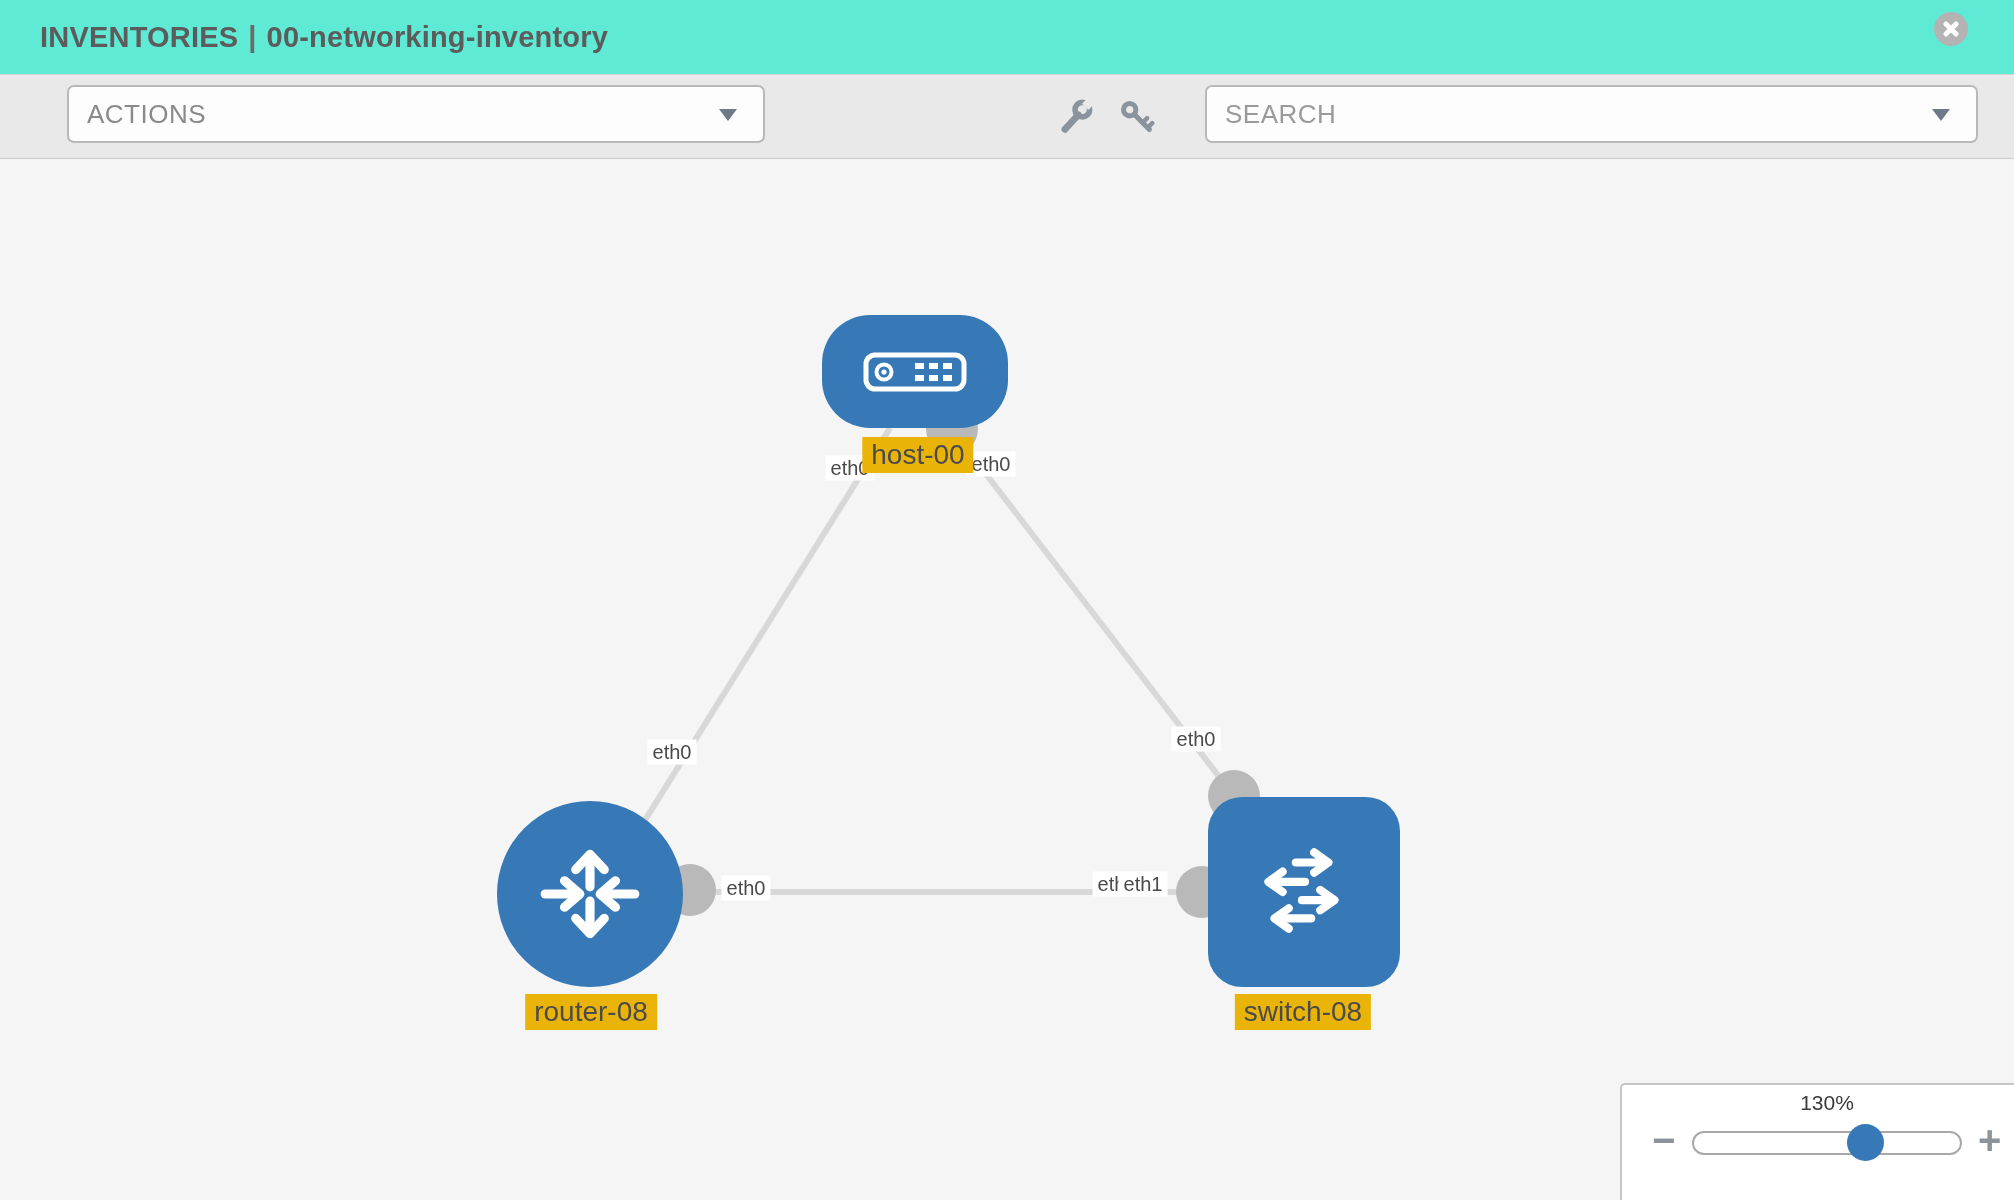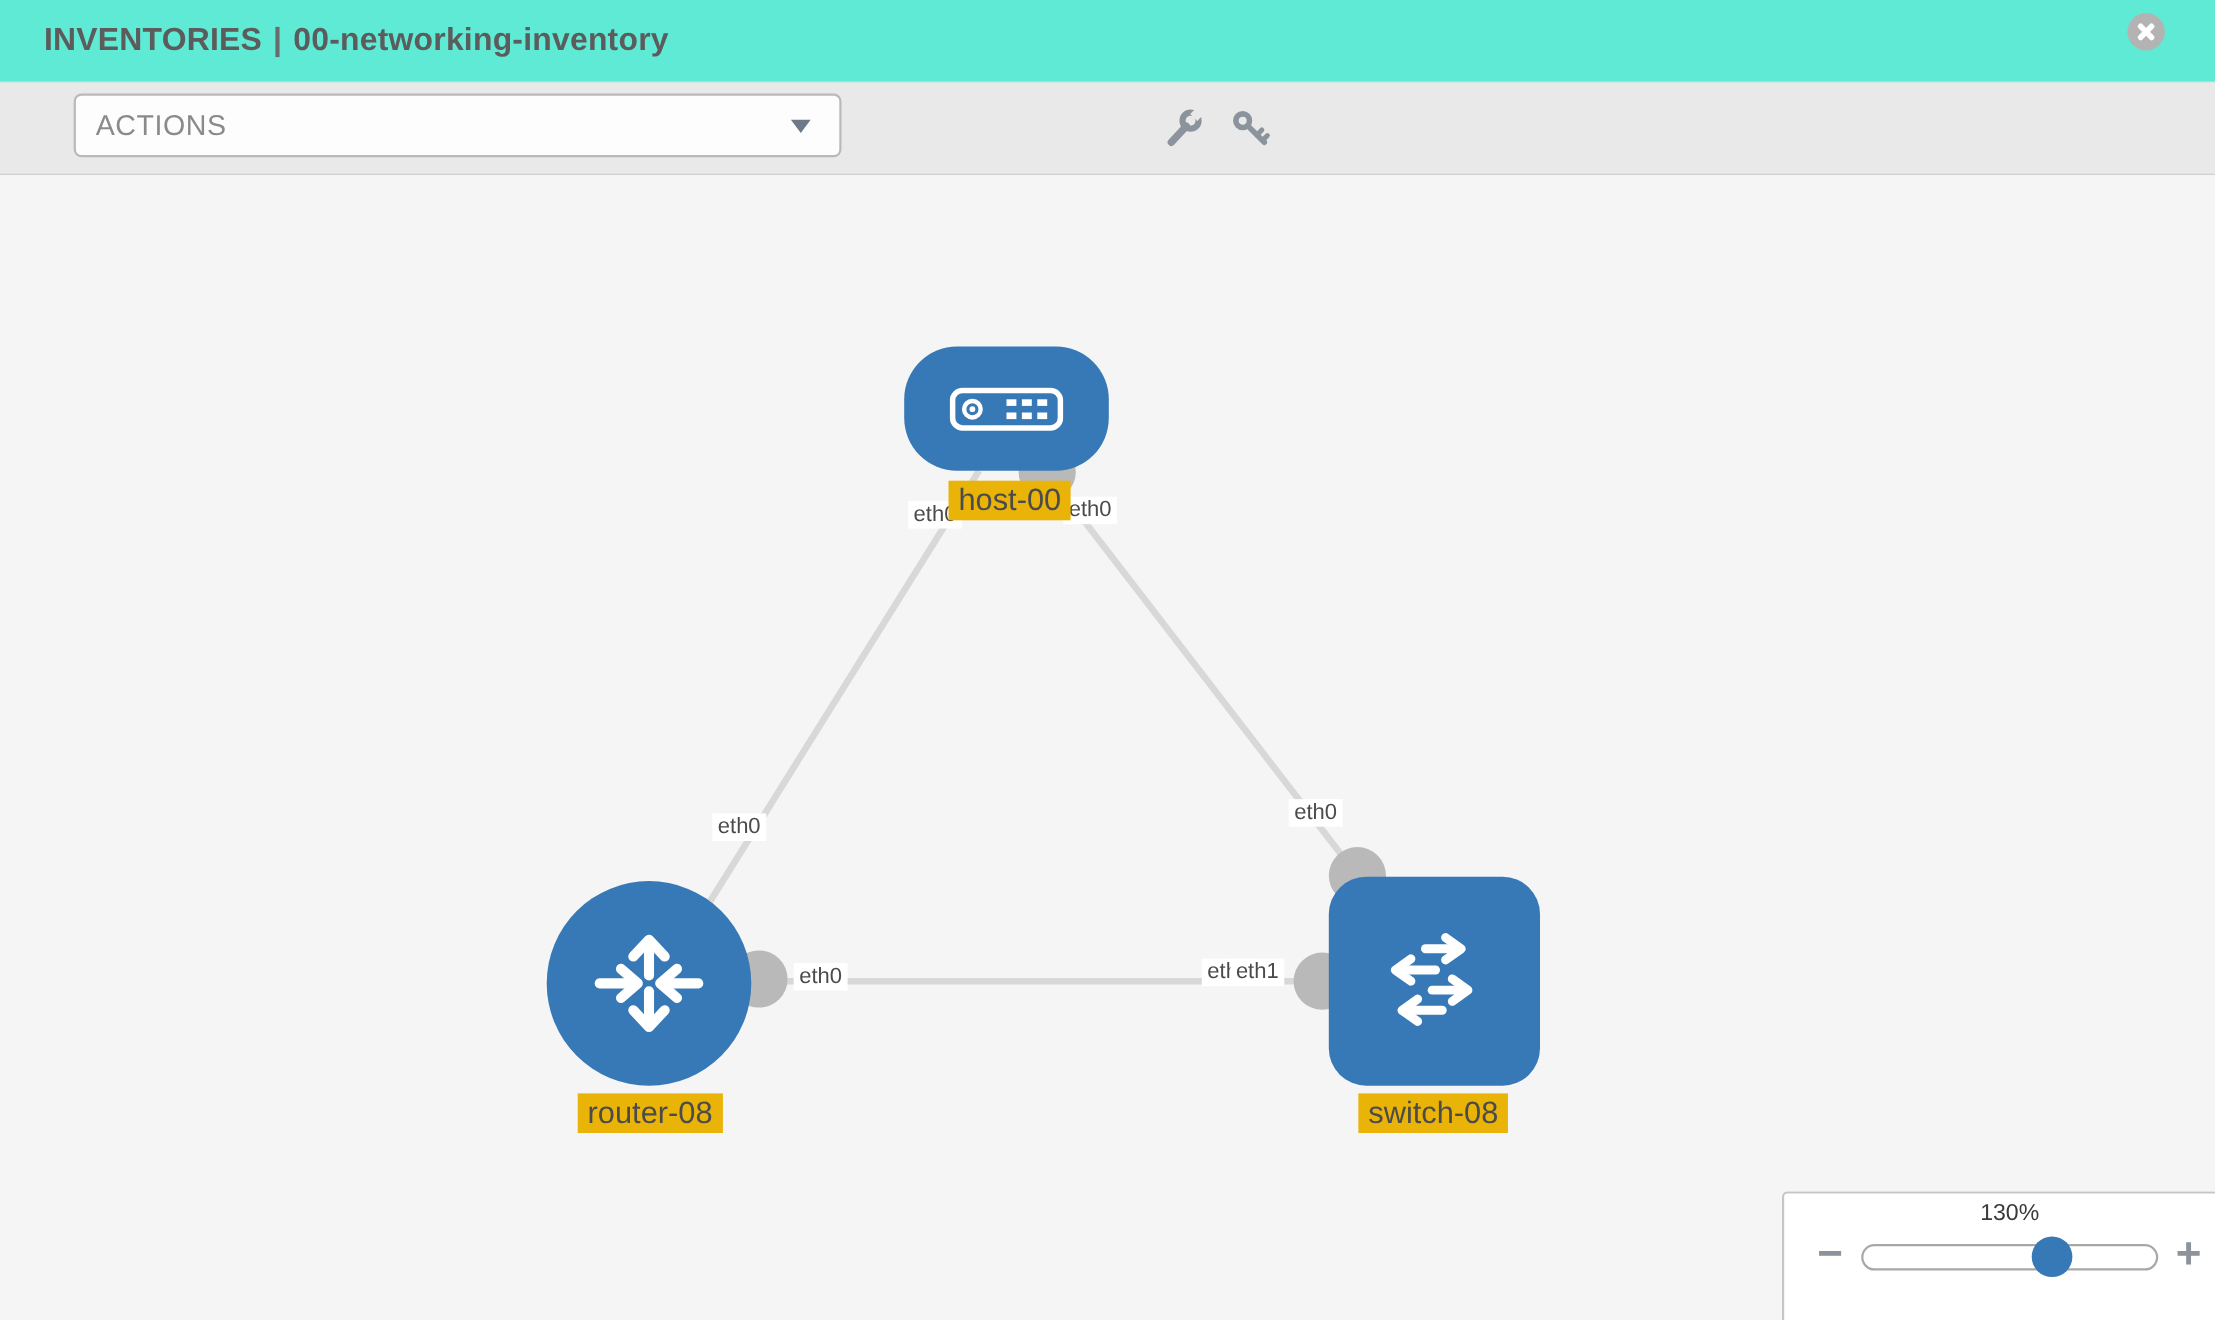--- a/index.html
+++ b/index.html
@@ -102,20 +102,24 @@
     <rect x="23.5" y="1" width="8" height="7" fill="#e9e9e9" transform="rotate(45 27.5 4.5)"></rect>
   </svg>
 
   <svg class="tool-ico key" viewBox="0 0 32 32">
     <circle cx="9.5" cy="9.5" r="5.5" fill="none" stroke="#8b949c" stroke-width="4.5"></circle>
     <line x1="13.5" y1="13.5" x2="27" y2="27" stroke="#8b949c" stroke-width="4.5" stroke-linecap="round"></line>
     <line x1="21" y1="21" x2="25" y2="17" stroke="#8b949c" stroke-width="4" stroke-linecap="round"></line>
     <line x1="25.5" y1="25.5" x2="29.5" y2="21.5" stroke="#8b949c" stroke-width="4" stroke-linecap="round"></line>
   </svg>
 
+  <div class="selectbox search-box">
+    <span class="ph">SEARCH</span>
+    <span class="caret"></span>
+  </div>
 </div>
 
 <div class="canvas">
 
   <svg class="links" width="2014" height="1041">
     <line x1="890" y1="269" x2="597" y2="738" stroke="#d8d8d8" stroke-width="6"></line>
     <line x1="952" y1="271" x2="1234" y2="637" stroke="#d8d8d8" stroke-width="6"></line>
     <line x1="610" y1="733" x2="1310" y2="733" stroke="#d8d8d8" stroke-width="6"></line>
     <circle cx="952" cy="270" r="26" fill="#b9b9b9"></circle>
     <circle cx="690" cy="731" r="26" fill="#b9b9b9"></circle>

